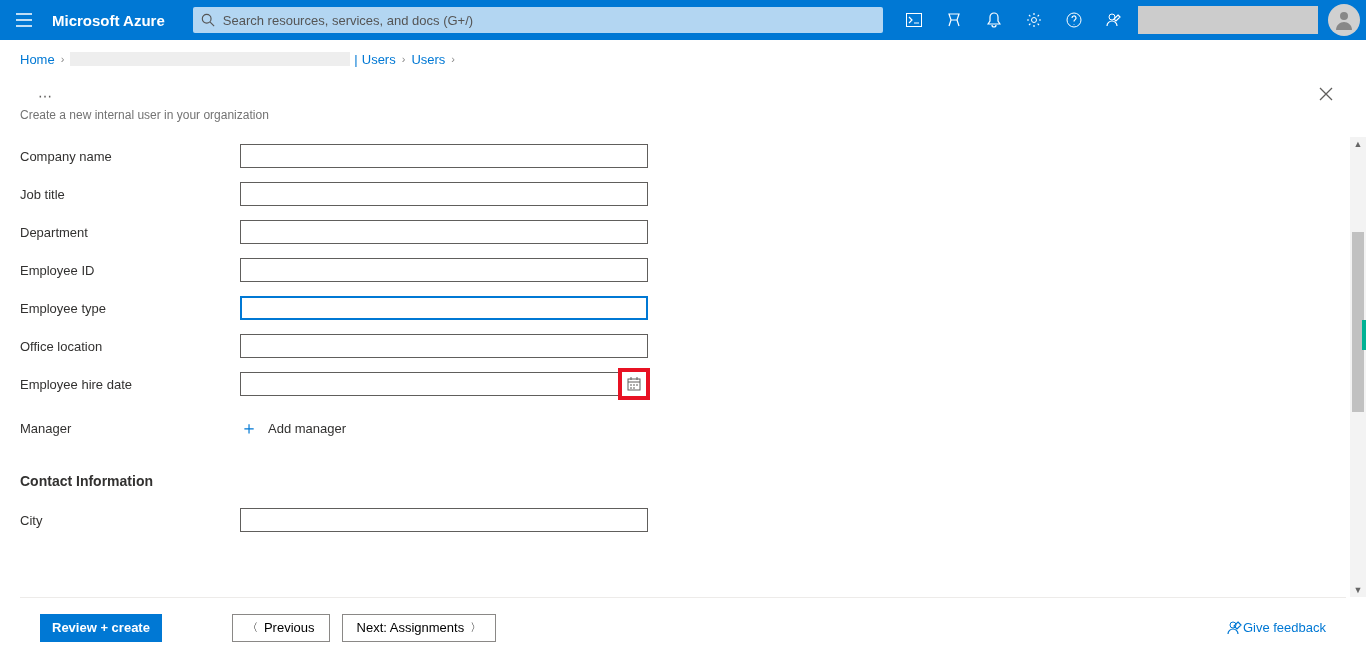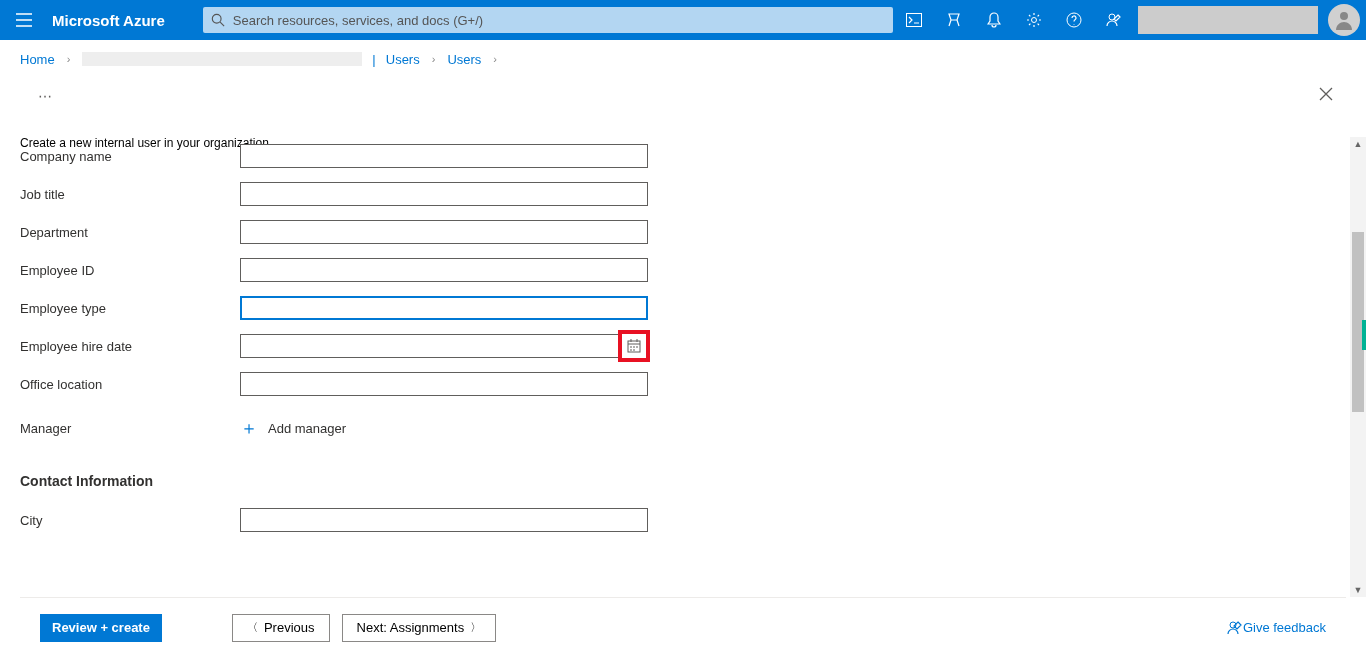--- a/index.html
+++ b/index.html
@@ -2,42 +2,42 @@
 <html><head>
 <meta charset="utf-8">
 <style>
 * { box-sizing: border-box; margin: 0; padding: 0; font-family: 'Segoe UI', Tahoma, sans-serif; }
 body { width: 1366px; height: 657px; overflow: hidden; background: #fff; position: relative; }
 
 
 .top-header { height: 40px; background: #0078d4; display: flex; align-items: center; color: #fff; }
 .hamburger { width: 48px; height: 40px; display: flex; align-items: center; justify-content: center; cursor: pointer; }
 .brand { font-size: 15px; font-weight: 600; padding: 0 18px 0 4px; cursor: pointer; }
-.search-wrap { flex: 0 0 690px; height: 26px; background: #b3d6f2; border-radius: 2px; display: flex; align-items: center; margin-left: 20px; }
+.search-wrap { flex: 0 0 690px; height: 26px; background: #b3d6f2; border-radius: 2px; display: flex; align-items: center; margin-left: 10px; }
 .search-icon { width: 30px; display: flex; align-items: center; justify-content: center; }
 .search-input { flex: 1; background: transparent; border: none; outline: none; font-size: 13px; color: #555; }
 .search-input::placeholder { color: #555; }
 .header-spacer { flex: 1; }
 .header-icons { display: flex; align-items: center; }
 .header-icon { width: 40px; height: 40px; display: flex; align-items: center; justify-content: center; cursor: pointer; }
 .account-area { width: 180px; height: 28px; background: #ccc; margin: 0 4px; }
 .avatar { width: 32px; height: 32px; border-radius: 50%; background: #d0d0d0; display: flex; align-items: center; justify-content: center; margin: 0 6px; cursor: pointer; }
 
 
-.breadcrumb { height: 30px; display: flex; align-items: center; padding: 8px 0 0 20px; font-size: 13px; gap: 6px; }
+.breadcrumb { height: 30px; display: flex; align-items: center; padding: 8px 0 0 20px; font-size: 13px; }
 .breadcrumb a { color: #0078d4; text-decoration: none; cursor: pointer; }
 .breadcrumb .sep { color: #888; margin: 0 6px; font-size: 11px; }
 .redacted { width: 280px; height: 14px; background: #eee; display: inline-block; vertical-align: middle; }
 
 
 .title-row { display: flex; align-items: flex-start; padding: 8px 20px 2px 20px; }
 .page-title { font-size: 24px; font-weight: 600; color: #323130; }
 .more-dots { margin-left: 18px; margin-top: 10px; cursor: pointer; color: #605e5c; letter-spacing: 2px; font-size: 14px; }
 .close-x { margin-left: auto; cursor: pointer; padding: 4px 12px; margin-top: 4px; }
-.subtitle { padding: 0 20px 10px 20px; font-size: 12px; color: #000000; margin-top: 28px; }
+.subtitle { padding: 0 20px 10px 20px; font-size: 12px; color: #737373; }
 
 
 .form-scroll { position: absolute; top: 137px; bottom: 60px; left: 0; right: 12px; overflow-y: auto; padding: 0 20px; }
 .section-head { font-size: 14px; font-weight: 600; color: #323130; margin: 8px 0 12px 0; }
 .field-row { display: flex; align-items: center; height: 38px; }
 .field-label { width: 220px; font-size: 13px; color: #323130; }
 .text-input { width: 408px; height: 24px; border: 1px solid #605e5c; padding: 0 6px; font-size: 13px; outline: none; }
 .text-input.focused { border: 1px solid #0078d4; box-shadow: 0 0 0 1px #0078d4 inset; }
 .date-wrap { position: relative; width: 408px; }
 .date-input { width: 100%; height: 24px; border: 1px solid #605e5c; padding: 0 28px 0 6px; font-size: 13px; outline: none; }
@@ -163,44 +163,44 @@
     <div class="field-label">Department</div>
     <input class="text-input" value="" style="">
   </div>
   <div class="field-row">
     <div class="field-label">Employee ID</div>
     <input class="text-input" value="" style="">
   </div>
   <div class="field-row">
     <div class="field-label">Employee type</div>
     <input class="text-input focused" value="" style="">
+  </div>
+  <div class="field-row">
+    <div class="field-label">Office location</div>
+    <input class="text-input" value="" style="">
   </div>
   <div class="field-row">
     <div class="field-label">Employee hire date</div>
     <div class="date-wrap">
       <input class="date-input" value="" style="">
       <div class="date-picker-btn">
         <svg width="14" height="14" viewBox="0 0 14 14">
             <rect x="1" y="2" width="12" height="11" stroke="#605e5c" fill="none"></rect>
             <line x1="1" y1="5" x2="13" y2="5" stroke="#605e5c"></line>
             <line x1="4" y1="0" x2="4" y2="3" stroke="#605e5c"></line>
             <line x1="10" y1="0" x2="10" y2="3" stroke="#605e5c"></line>
             <line x1="3" y1="8" x2="5" y2="8" stroke="#605e5c"></line>
             <line x1="6" y1="8" x2="8" y2="8" stroke="#605e5c"></line>
             <line x1="9" y1="8" x2="11" y2="8" stroke="#605e5c"></line>
             <line x1="3" y1="11" x2="5" y2="11" stroke="#605e5c"></line>
             <line x1="6" y1="11" x2="8" y2="11" stroke="#605e5c"></line>
           </svg>
       </div>
     </div>
   </div>
-  <div class="field-row">
-    <div class="field-label">Office location</div>
-    <input class="text-input" value="" style="">
-  </div>
   <div class="field-row" style="height:50px;">
     <div class="field-label">Manager</div>
     <div class="add-manager">
       <span class="plus">＋</span>
       <span>Add manager</span>
     </div>
   </div>
 
   <div class="section-head" style="margin-top:20px;">Contact Information</div>
 

